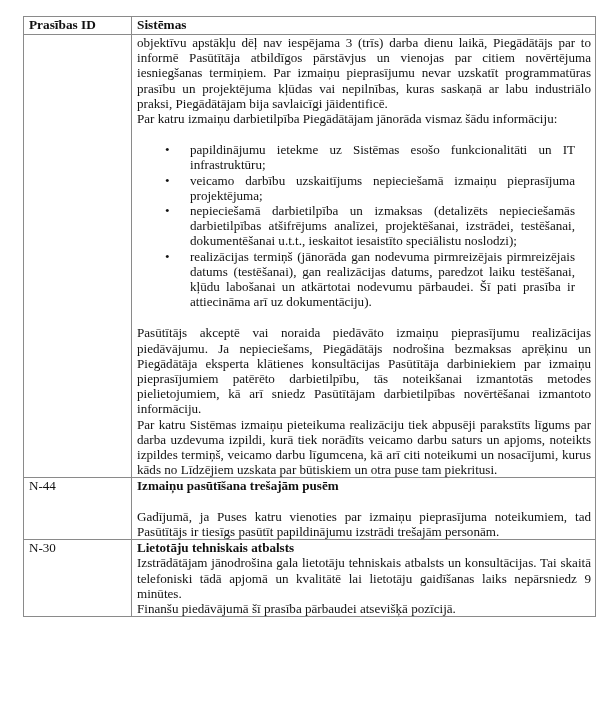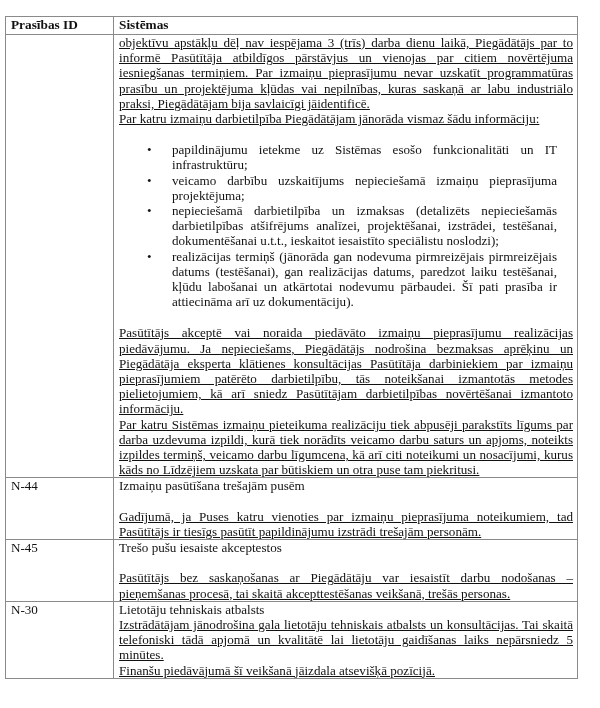--- a/index.html
+++ b/index.html
@@ -1,28 +1,28 @@
 <!DOCTYPE html>
 <html><head>
 <meta charset="utf-8">
 <style>
   html, body { margin:0; padding:0; background:#ffffff; }
   body { width:600px; height:708px; position:relative; overflow:hidden;
          font-family:"Liberation Serif", "DejaVu Serif", serif; color:#111; }
-  table.req { position:absolute; left:5px; top:16px; width:573px;
+  table.req { position:absolute; left:23px; top:16px; width:573px;
               border-collapse:collapse; font-size:13.1px; line-height:15.2px; }
   table.req td, table.req th { border:1px solid #8a8a8a; vertical-align:top; padding:0 4px 0 5px; }
   table.req th { text-align:left; font-weight:bold; height:17px; font-size:13.3px; }
   td.id { width:98px; vertical-align:middle;margin-left:16px; }
   td.id.top { vertical-align:top; }
-  .just { text-align:justify;text-decoration:underline; }
+  .just { text-align:justify; }
   ul.bul { margin:16px; padding:0 0 0 37px; list-style:none; }
   ul.bul li { position:relative; text-align:justify; }
   ul.bul li::before { content:"•"; position:absolute; left:-25px; top:0; }
-  .bold { font-weight:normal; }
+  .bold { font-weight:bold; }
   .gap { height:15px; }
   p { margin:0; }
 </style>
 </head>
 <body>
 
 <table class="req">
   <tbody>
       <tr>
     <th>Prasības ID</th>
@@ -45,29 +45,21 @@
   </tr>
   <tr>
     <td class="id">N-44</td>
     <td>
       <p class="bold">Izmaiņu pasūtīšana trešajām pusēm</p>
       <div class="gap"></div>
       <p class="just">Gadījumā, ja Puses katru vienoties par izmaiņu pieprasījuma noteikumiem, tad Pasūtītājs ir tiesīgs pasūtīt papildinājumu izstrādi trešajām personām.</p>
     </td>
   </tr>
   <tr>
-    <td class="id">N-45</td>
-    <td>
-      <p class="bold">Trešo pušu iesaiste akceptestos</p>
-      <div class="gap"></div>
-      <p class="just">Pasūtītājs bez saskaņošanas ar Piegādātāju var iesaistīt darbu nodošanas – pieņemšanas procesā, tai skaitā akcepttestēšanas veikšanā, trešās personas.</p>
-    </td>
-  </tr>
-  <tr>
     <td class="id">N-30</td>
     <td>
       <p class="bold">Lietotāju tehniskais atbalsts</p>
-      <p class="just">Izstrādātājam jānodrošina gala lietotāju tehniskais atbalsts un konsultācijas. Tai skaitā telefoniski tādā apjomā un kvalitātē lai lietotāju gaidīšanas laiks nepārsniedz 5 minūtes.</p>
-      <p class="just">Finanšu piedāvājumā šī veikšanā jāizdala atsevišķā pozīcijā.</p>
+      <p class="just">Izstrādātājam jānodrošina gala lietotāju tehniskais atbalsts un konsultācijas. Tai skaitā telefoniski tādā apjomā un kvalitātē lai lietotāju gaidīšanas laiks nepārsniedz 9 minūtes.</p>
+      <p class="just">Finanšu piedāvājumā šī prasība pārbaudei atsevišķā pozīcijā.</p>
     </td>
   </tr>
 </tbody>
   </table>
 
 </body></html>

